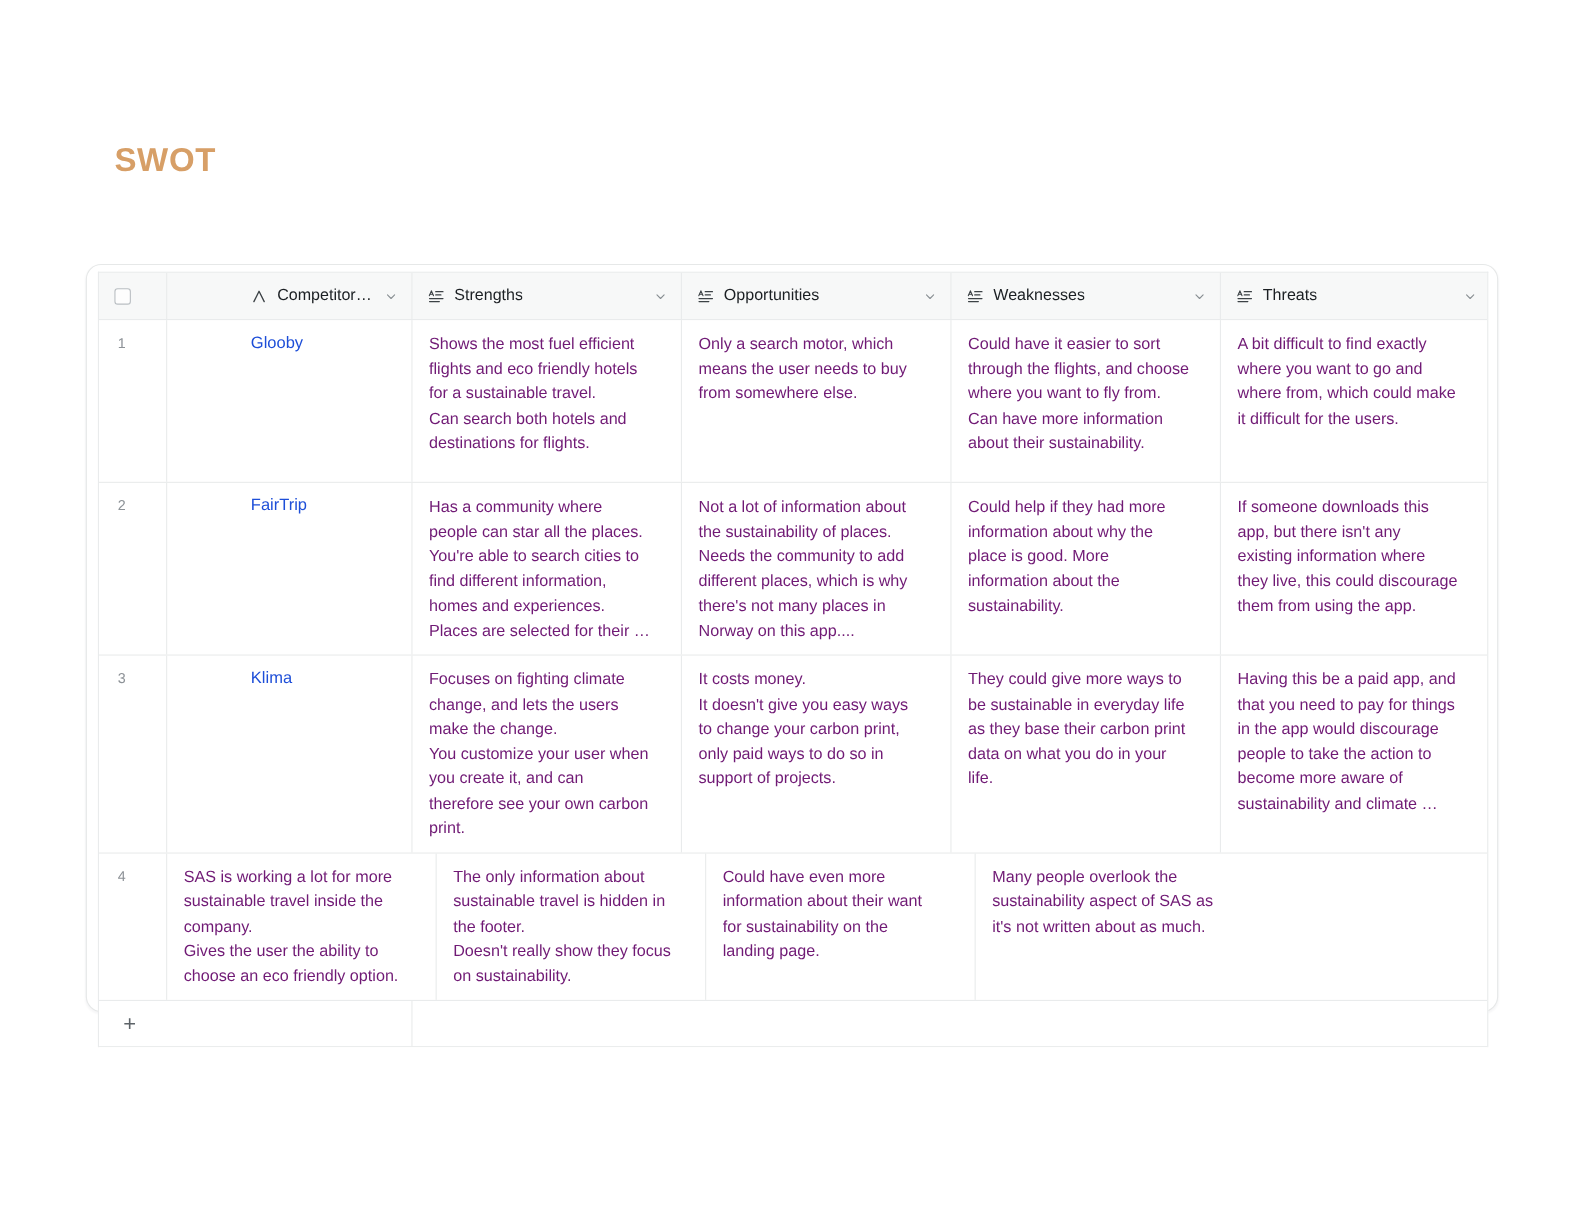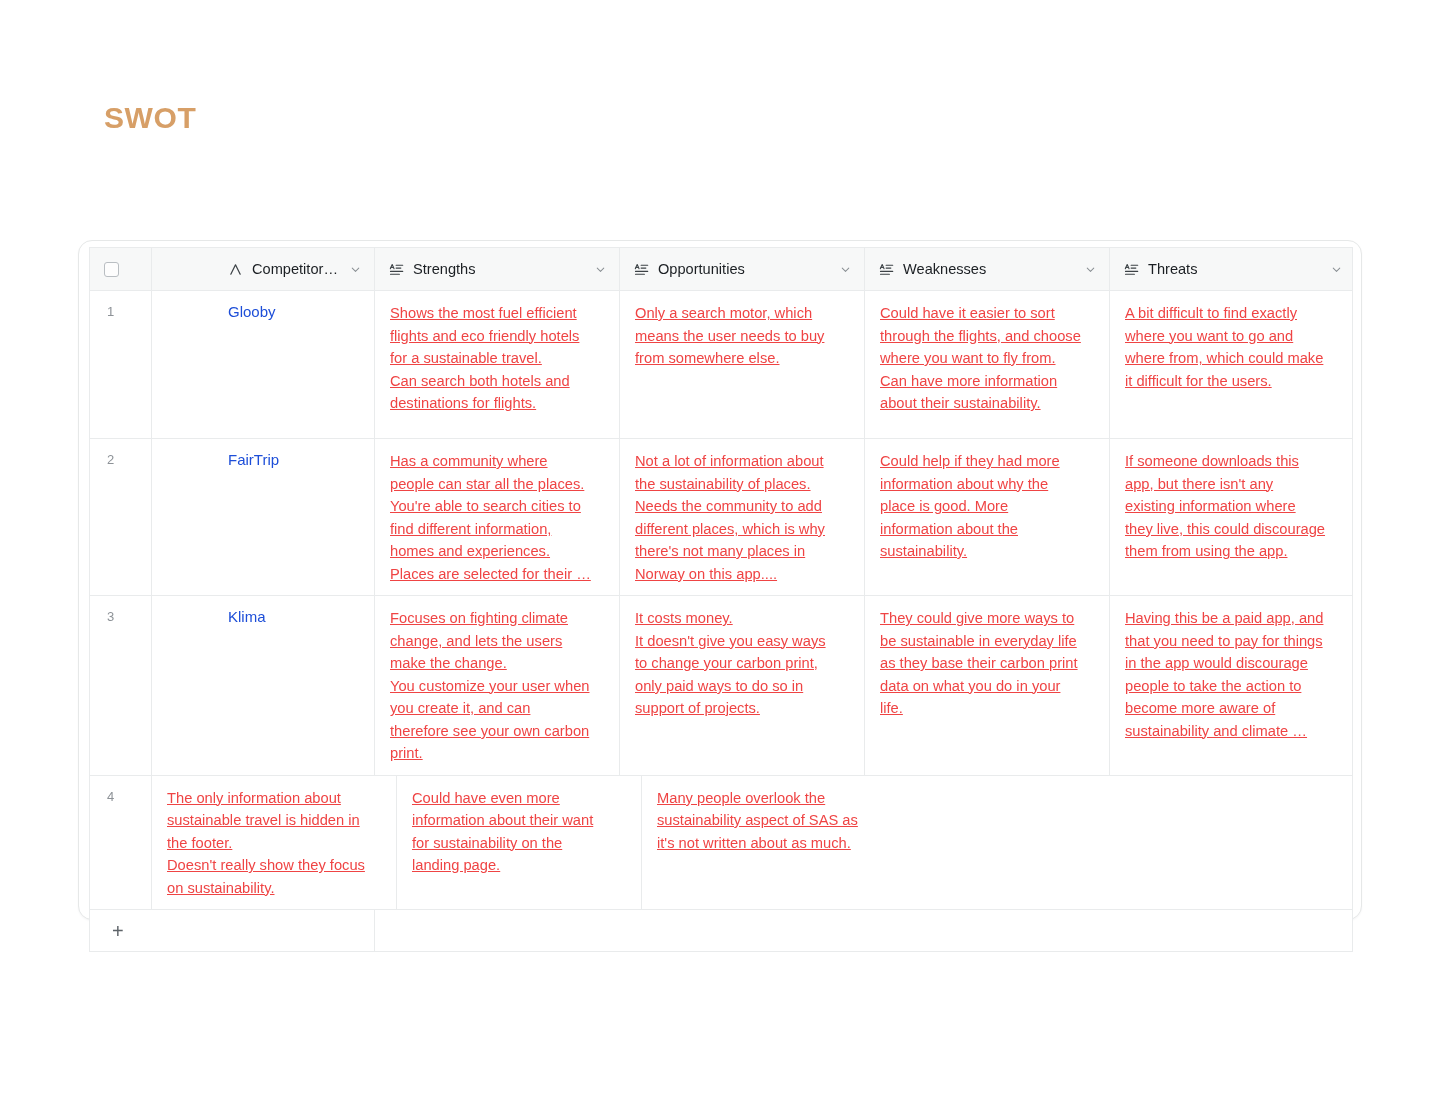--- a/index.html
+++ b/index.html
@@ -18,21 +18,21 @@
     width: 1440px;
     height: 1113px;
     background: #ffffff;
     overflow: hidden;
   }
 
   
   .page-title {
     position: absolute;
     left: 104px;
-    top: 100px;
+    top: 128px;
     font-size: 30px;
     font-weight: 600;
     letter-spacing: 0.6px;
     color: #d79f67;
     line-height: 1.2;
   }
 
   
   .table-card {
     position: absolute;
@@ -136,26 +136,25 @@
   }
   .body-row .c-name {
     font-size: 15px;
     color: #1d4ed8;
     padding-top: 12px;
     padding-left: 76px;
   }
   .body-row .c-text {
     font-size: 14.7px;
     line-height: 22.5px;
-    color: #ef4444;
+    color: #701a75;
     white-space: pre-line;
     padding-top: 11px;
     padding-left: 15px;
     padding-right: 28px;
-    text-decoration: underline;
   }
 
   .r1 { min-height: 148px; }
   .r2 { min-height: 149px; }
   .r3 { min-height: 149px; }
   .r4 { min-height: 127px; }
 
   
   .add-row { border-bottom: 1px solid #e9ebec; }
   .add-row .addcell {
@@ -320,20 +319,22 @@
         <div class="cell c-text">Focuses on fighting climate change, and lets the users make the change.
 You customize your user when you create it, and can therefore see your own carbon print.</div>
         <div class="cell c-text">It costs money.
 It doesn't give you easy ways to change your carbon print, only paid ways to do so in support of projects.</div>
         <div class="cell c-text">They could give more ways to be sustainable in everyday life as they base their carbon print data on what you do in your life.</div>
         <div class="cell c-text">Having this be a paid app, and that you need to pay for things in the app would discourage people to take the action to become more aware of sustainability and climate …</div>
       </div>
 
       <div class="row body-row r4">
         <div class="cell c-num">4</div>
+        <div class="cell c-text">SAS is working a lot for more sustainable travel inside the company.
+Gives the user the ability to choose an eco friendly option.</div>
         <div class="cell c-text">The only information about sustainable travel is hidden in the footer.
 Doesn't really show they focus on sustainability.</div>
         <div class="cell c-text">Could have even more information about their want for sustainability on the landing page.</div>
         <div class="cell c-text">Many people overlook the sustainability aspect of SAS as it's not written about as much.</div>
       </div>
 
       <div class="row add-row">
         <div class="addcell a-left">
           <span class="plus">+</span>
         </div>

